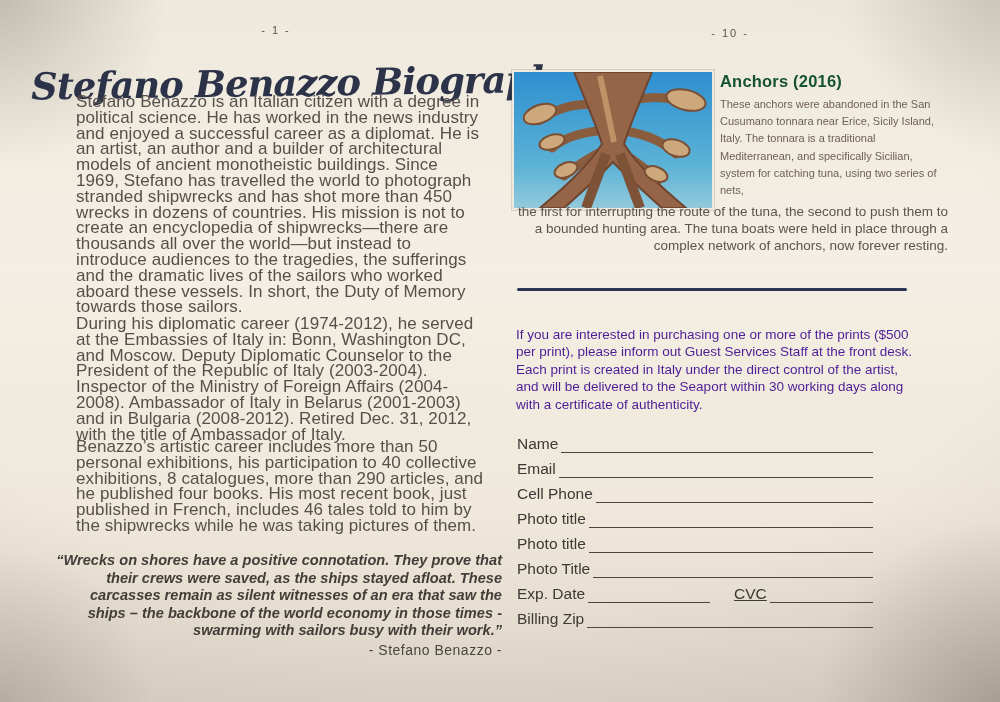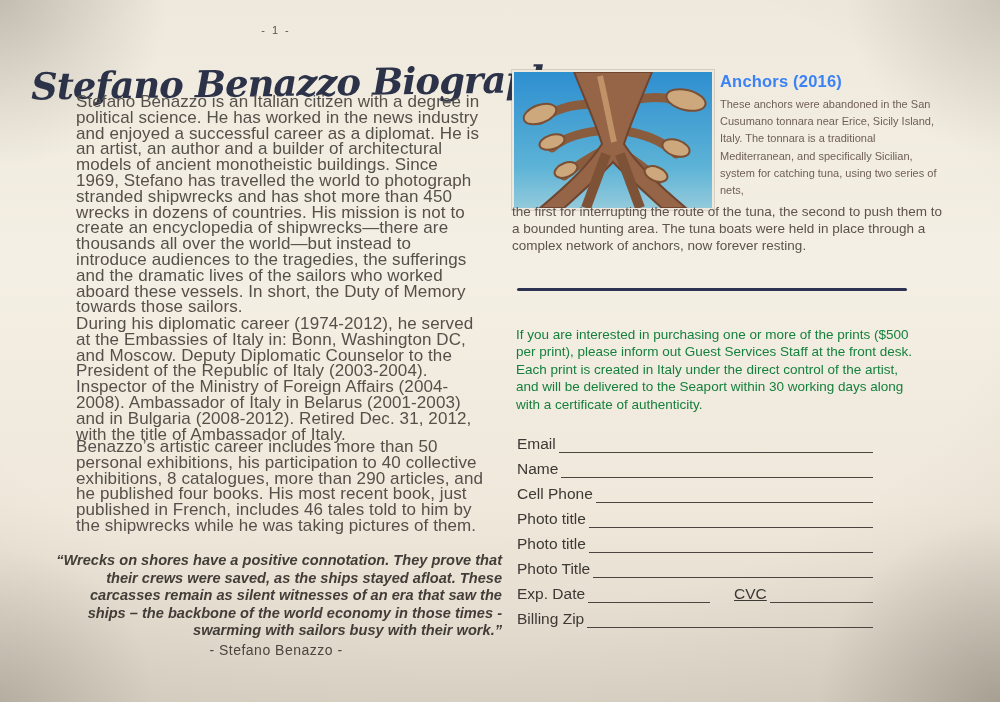--- a/index.html
+++ b/index.html
@@ -32,45 +32,45 @@
   .body-text{
     font-size:17px;line-height:15.8px;color:#56504a;width:408px;margin:4px;
     letter-spacing:0.1px;
   }
   .quote{
     width:452px;margin-left:-22px;text-align:right;
     font-style:italic;font-weight:bold;font-size:14.6px;line-height:17.6px;
     color:#423d38;
   }
   .quote-attr{
-    width:452px;margin-left:-22px;text-align:center;
+    width:452px;margin-left:-22px;text-align:right;
     font-size:14px;color:#4a453f;letter-spacing:0.5px;
   }
 
   .photo-frame{
     width:198px;height:136px;
     border:2px solid #efe9dd;
     box-shadow:0 0 0 1px rgba(90,80,65,0.18);
     overflow:hidden;
   }
   .photo-frame svg{display:block;width:100%;height:100%;}
   .article-side{width:228px;left:208px;}
   .article-title{
-    margin:0 0 5px 0;font-size:16.5px;font-weight:bold;color:#3b82f6;
+    margin:0 0 5px 0;font-size:16.5px;font-weight:bold;color:#14532d;
     letter-spacing:0.2px;
   }
   .side-text{
     margin:0;font-size:11px;line-height:17.2px;color:#6f5f55;
   }
   .cont-text{
-    margin:0;width:436px;font-size:13.5px;line-height:17px;color:#5c534c;
+    margin:0;width:436px;font-size:13.5px;line-height:17px;color:#5c534c;text-align:right;
   }
   .rule{width:390px;height:3px;background:#2d3350;border-radius:2px;}
   .purchase-text{
-    margin:0;width:404px;font-size:13.5px;line-height:17.4px;color:#15803d;
+    margin:0;width:404px;font-size:13.5px;line-height:17.4px;color:#4c1d95;
   }
 
   .order-form{width:356px;}
   .frow{display:flex;align-items:flex-end;height:25px;}
   .flabel{
     font-size:15.5px;color:#3c3834;white-space:nowrap;padding-right:3px;
     line-height:18px;
   }
   .fline{
     flex:1;height:15px;border-bottom:1.6px solid #4a453e;
@@ -91,20 +91,21 @@
   <p class="block body-text" style="top:312px">During his diplomatic career (1974-2012), he served at the Embassies of Italy in: Bonn, Washington DC, and Moscow. Deputy Diplomatic Counselor to the President of the Republic of Italy (2003-2004). Inspector of the Ministry of Foreign Affairs (2004-2008). Ambassador of Italy in Belarus (2001-2003) and in Bulgaria (2008-2012). Retired Dec. 31, 2012, with the title of Ambassador of Italy.</p>
 
   <p class="block body-text" style="top:435px">Benazzo’s artistic career includes more than 50 personal exhibitions, his participation to 40 collective exhibitions, 8 catalogues, more than 290 articles, and he published four books. His most recent book, just published in French, includes 46 tales told to him by the shipwrecks while he was taking pictures of them.</p>
 
   <div class="block quote" style="top:552px">“Wrecks on shores have a positive connotation. They prove that their crews were saved, as the ships stayed afloat. These carcasses remain as silent witnesses of an era that saw the ships – the backbone of the world economy in those times - swarming with sailors busy with their work.”</div>
 
   <div class="block quote-attr" style="top:642px">- Stefano Benazzo -</div>
 </section>
 
 <section class="page page-right">
+  <div class="block pageno" style="top:27px">- 10 -</div>
 
   <div class="block photo-frame" style="top:70px">
     <svg viewBox="0 0 198 136">
       <defs>
         <linearGradient id="sky" x1="0" y1="0" x2="0" y2="1">
           <stop offset="0" stop-color="#2e8fd0"></stop>
           <stop offset="0.7" stop-color="#5db3d6"></stop>
           <stop offset="1" stop-color="#93cadc"></stop>
         </linearGradient>
       </defs>
@@ -138,25 +139,25 @@
   </div>
 
   <p class="block cont-text" style="top:203px">the first for interrupting the route of the tuna, the second to push them to a bounded hunting area. The tuna boats were held in place through a complex network of anchors, now forever resting.</p>
 
   <div class="block rule" style="top:288px;left:5px"></div>
 
   <p class="block purchase-text" style="top:326px;left:4px">If you are interested in purchasing one or more of the prints ($500 per print), please inform out Guest Services Staff at the front desk. Each print is created in Italy under the direct control of the artist, and will be delivered to the Seaport within 30 working days along with a certificate of authenticity.</p>
 
   <div class="block order-form" style="top:428px;left:5px">
     <div class="frow">
-      <span class="flabel">Email</span>
+      <span class="flabel">Name</span>
       <span class="fline"></span>
     </div>
     <div class="frow">
-      <span class="flabel">Name</span>
+      <span class="flabel">Email</span>
       <span class="fline"></span>
     </div>
     <div class="frow">
       <span class="flabel">Cell Phone</span>
       <span class="fline"></span>
     </div>
     <div class="frow">
       <span class="flabel">Photo title</span>
       <span class="fline"></span>
     </div>

